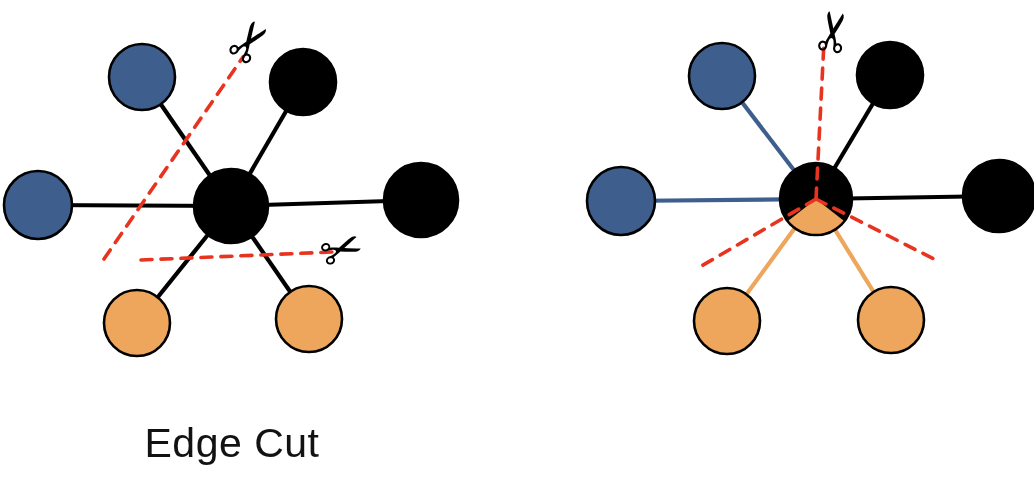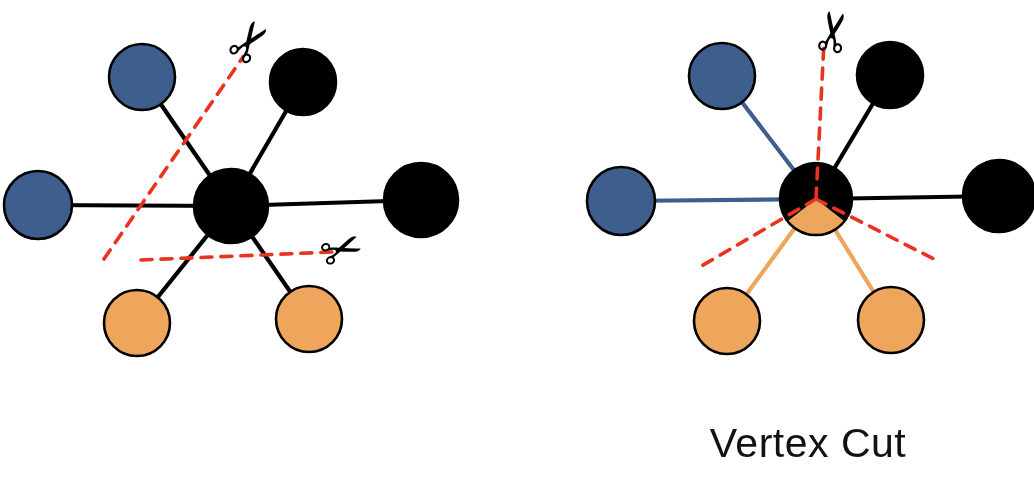--- a/index.html
+++ b/index.html
@@ -74,14 +74,14 @@
         <circle cx="727" cy="321" r="33" fill="#EDA65C" stroke="#000" stroke-width="2.6"></circle>
         <circle cx="891" cy="320" r="33" fill="#EDA65C" stroke="#000" stroke-width="2.6"></circle>
         <circle cx="816" cy="199" r="36" fill="#000000" stroke="#000" stroke-width="2.6"></circle>
         <path d="M 816 199 L 843.4227742255139 220.4250193413329 A 34.8 34.8 0 0 1 788.5772257744861 220.4250193413329 Z" fill="#EDA65C"></path>
         <line x1="816" y1="199" x2="824" y2="42" stroke="#E8341F" stroke-width="3.6" stroke-dasharray="11 9" stroke-linecap="round"></line>
         <line x1="816" y1="199" x2="698" y2="268" stroke="#E8341F" stroke-width="3.6" stroke-dasharray="11 9" stroke-linecap="round"></line>
         <line x1="816" y1="199" x2="934" y2="259" stroke="#E8341F" stroke-width="3.6" stroke-dasharray="11 9" stroke-linecap="round"></line>
         <text font-size="54" fill="#000" text-anchor="middle" dominant-baseline="central" font-family="&quot;DejaVu Sans&quot;, sans-serif" transform="translate(834 32) rotate(-80)">✂</text>
       </g>
     </svg>
-  <div class="cut-label" id="label-vertex">Vertex Cut</div>
+  <div class="cut-label" id="label-edge">Edge Cut</div>
 </div>
 
 </body></html>

